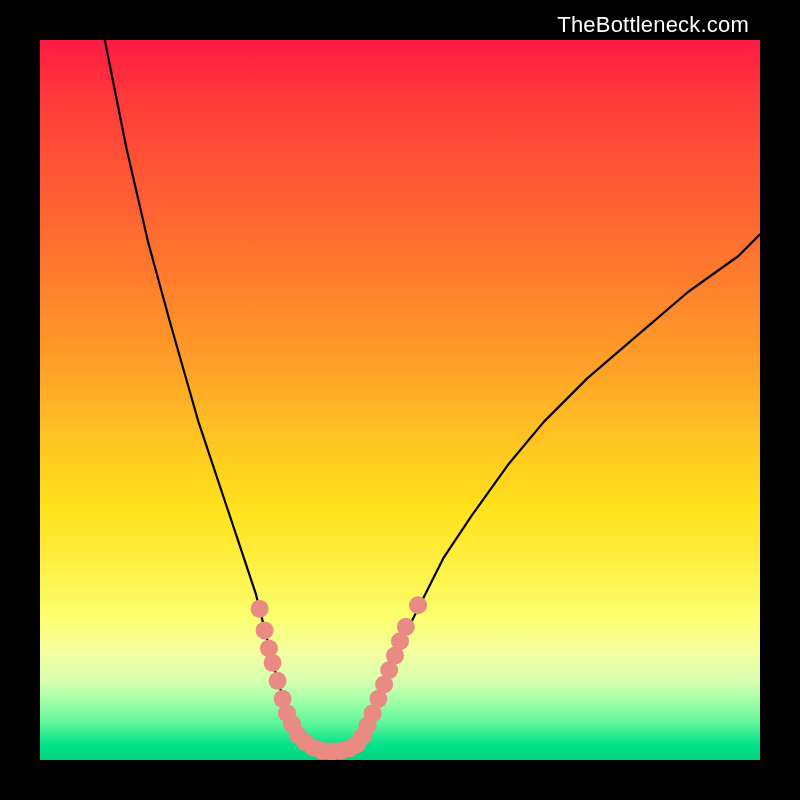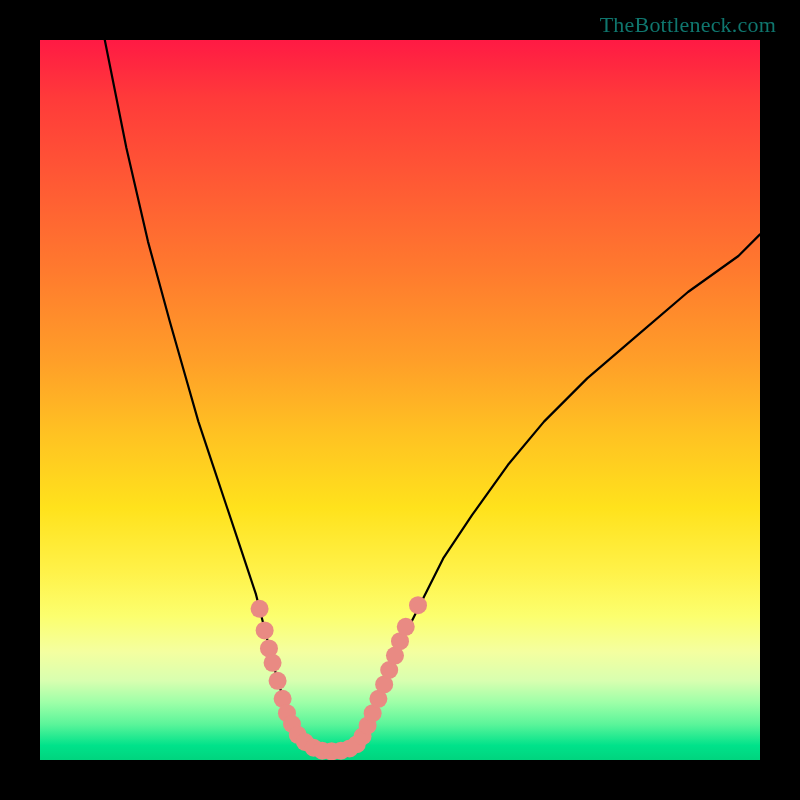--- a/index.html
+++ b/index.html
@@ -46,25 +46,25 @@
   .curve {
     position: absolute;
     left: 0;
     top: 0;
     width: 720px;
     height: 720px;
   }
   .attribution {
     position: absolute;
     top: 12px;
-    right: 24px;
-    color: #0f766e;
+    right: 51px;
+    color: #ffffff;
     font-size: 22px;
     letter-spacing: 0.2px;
-    font-family: Liberation Serif, serif;
+    font-family: Liberation Sans, sans-serif;
   }
 </style>
 </head>
 <body>
 
 <div class="frame">
   <div class="attribution">TheBottleneck.com</div>
   <div class="plot-area">
     <svg class="curve" viewBox="0 0 720 720" preserveAspectRatio="none">
       <g id="curve-group">

